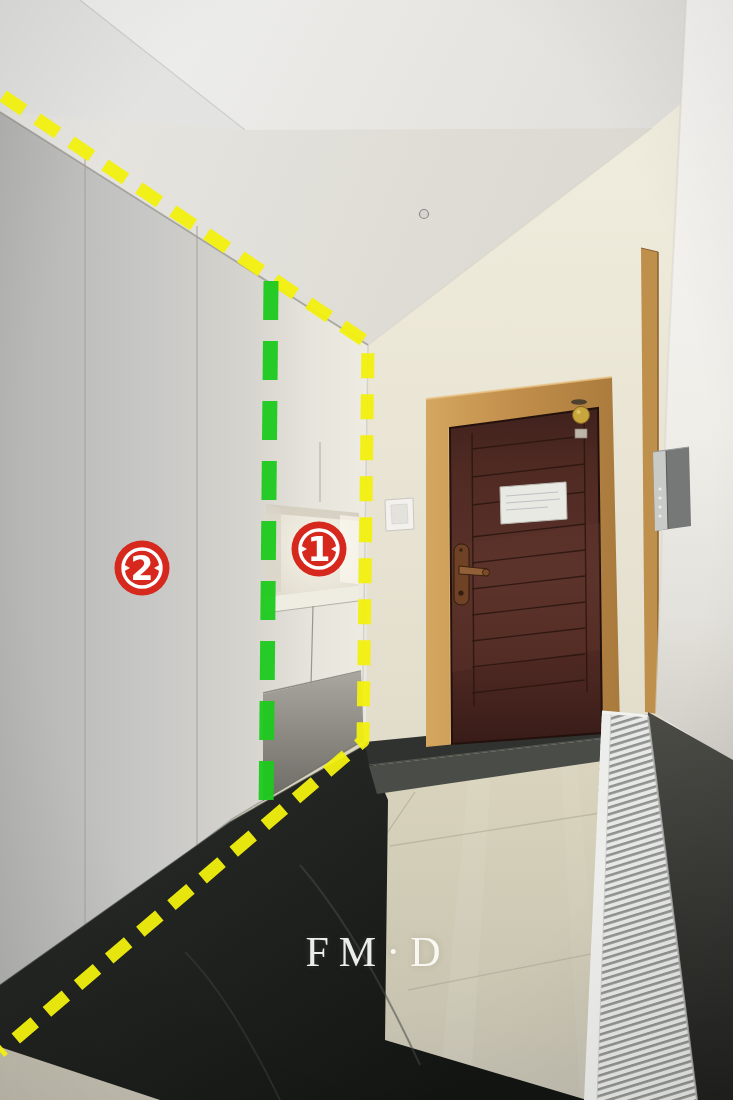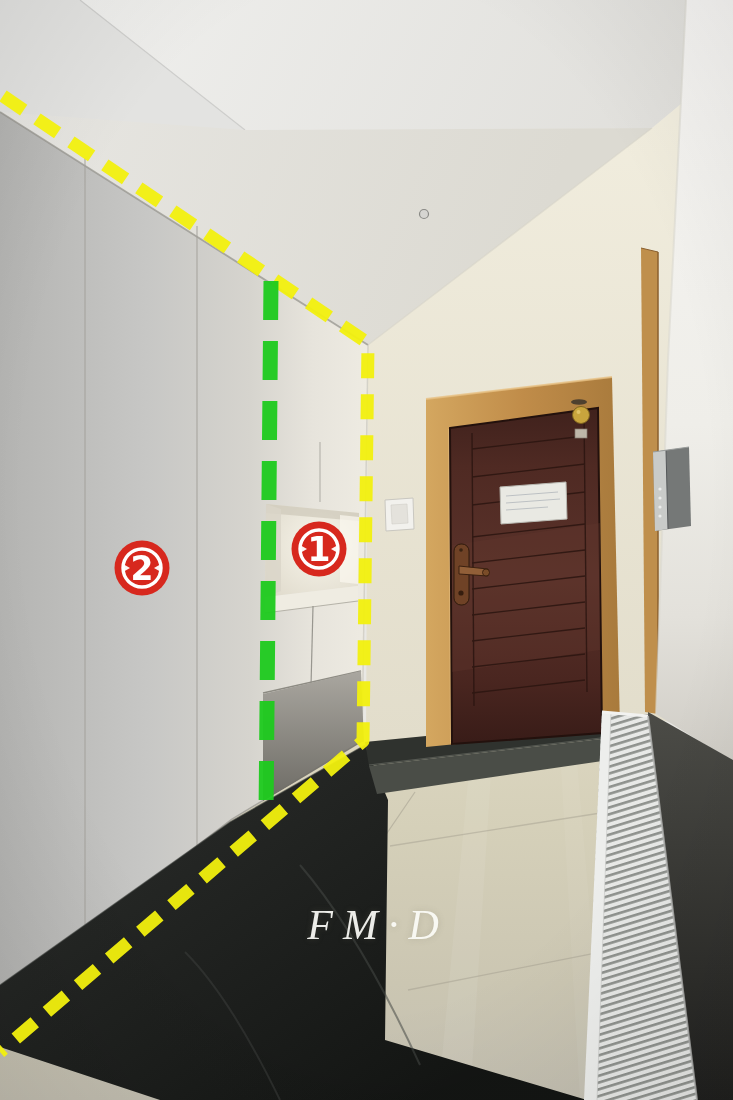--- a/index.html
+++ b/index.html
@@ -1,22 +1,22 @@
 <!DOCTYPE html>
 <html><head>
 <meta charset="utf-8">
 <style>
   html,body{margin:0;padding:0;background:#111;}
   #canvas{position:relative;width:733px;height:1100px;overflow:hidden;background:#e9e8e4;
           font-family:"Liberation Sans", sans-serif;}
   #canvas svg{position:absolute;left:0;top:0;}
-  .watermark{position:absolute;left:288px;top:901px;width:180px;text-align:center;
+  .watermark{position:absolute;left:288px;top:928px;width:180px;text-align:center;
              font-family:"Liberation Serif", serif;font-size:42px;font-weight:400;
              letter-spacing:10px;color:rgba(252,252,248,0.93);
-             text-shadow:0 0 6px rgba(120,115,95,0.25);user-select:none;font-style:italic;}
+             text-shadow:0 0 6px rgba(120,115,95,0.25);user-select:none;}
   .marker-text{font-family:"DejaVu Sans", sans-serif;font-weight:bold;}
 </style>
 </head>
 <body>
 
 <div id="canvas">
 <svg width="733" height="1100" viewBox="0 0 733 1100">
   <defs>
     <linearGradient id="gCeil" x1="0" y1="0" x2="600" y2="300" gradientUnits="userSpaceOnUse">
       <stop offset="0" stop-color="#f1f1ef"></stop>

